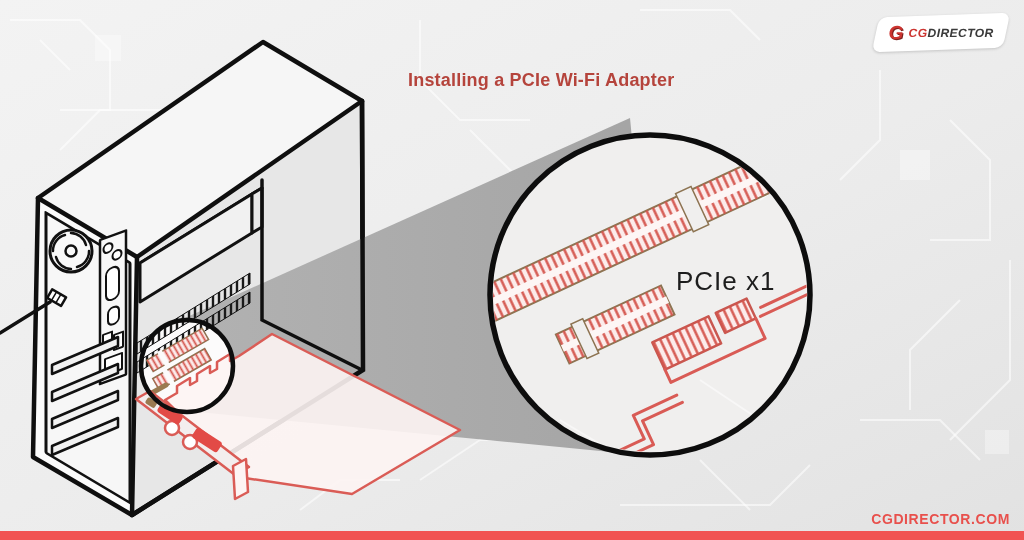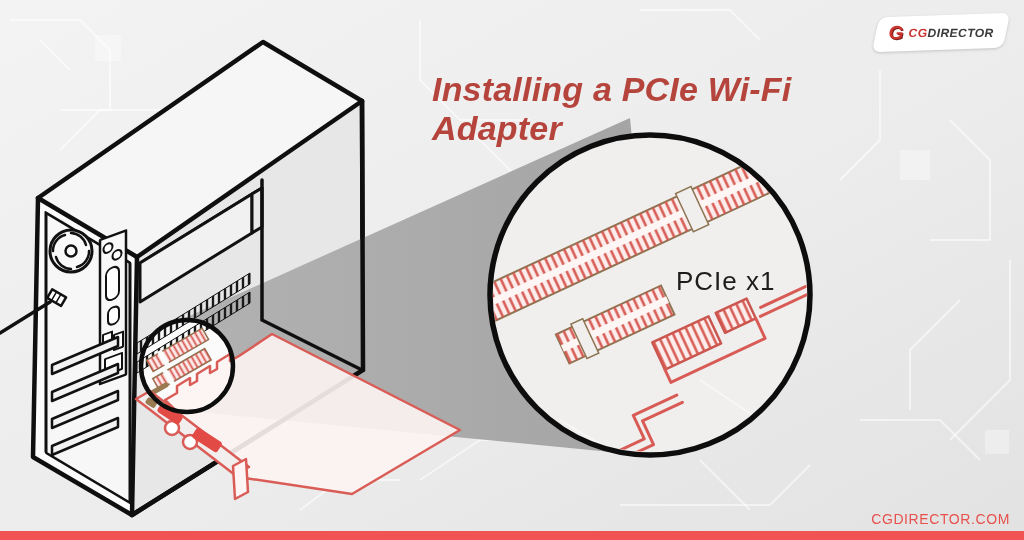--- a/index.html
+++ b/index.html
@@ -2,44 +2,43 @@
 <html style="--title-red: #b5443c; --brand-red: #cc3430; --footer-red: #e8504c; --bar-red: #f15352;"><head>
 <meta charset="utf-8">
 <style>
   html,body{margin:0;padding:0;}
   .stage{
     position:relative;width:1024px;height:540px;overflow:hidden;
     background:#eeeeee;font-family:"Liberation Sans",sans-serif;
   }
   .stage svg{position:absolute;left:0;top:0;}
   .title{
-    position:absolute;left:432px;top:70px;width:420px;
-    font-size:34px;font-weight:bold;letter-spacing:.2px;
+    position:absolute;left:408px;top:70px;width:420px;
+    font-size:18px;font-weight:bold;letter-spacing:.2px;
     color:var(--title-red,#b5443c);
-    font-style:italic;
   }
   .logo{
     position:absolute;left:876px;top:15px;width:130px;height:35px;
     background:#ffffff;border-radius:8px;
     transform:skewX(-14deg) rotate(-2deg);
     box-shadow:0 1px 3px rgba(0,0,0,.18);
     display:flex;align-items:center;justify-content:center;gap:5px;
   }
   .logo-inner{display:flex;align-items:center;gap:5px;transform:skewX(14deg) rotate(2deg);}
   .logo-g{
     font-weight:bold;font-style:italic;font-size:19px;line-height:1;
     color:var(--brand-red,#cc3430);
     text-shadow:1px 1px 0 #7a1f1c;
   }
   .logo-brand{font-style:italic;font-weight:bold;font-size:12px;letter-spacing:.4px;}
   .logo-brand .cg{color:var(--brand-red,#cc3430);}
   .logo-brand .dir{color:#3a3a3a;}
   .footer-url{
     position:absolute;right:14px;bottom:13px;
-    font-size:14px;font-weight:normal;letter-spacing:.6px;
+    font-size:14px;font-weight:bold;letter-spacing:.6px;
     color:var(--footer-red,#e8504c);
     margin-top:38px;
   }
   .footer-bar{
     position:absolute;left:0;right:0;bottom:0;height:9px;
     background:var(--bar-red,#f15352);
   }
 </style>
 </head>
 <body>

